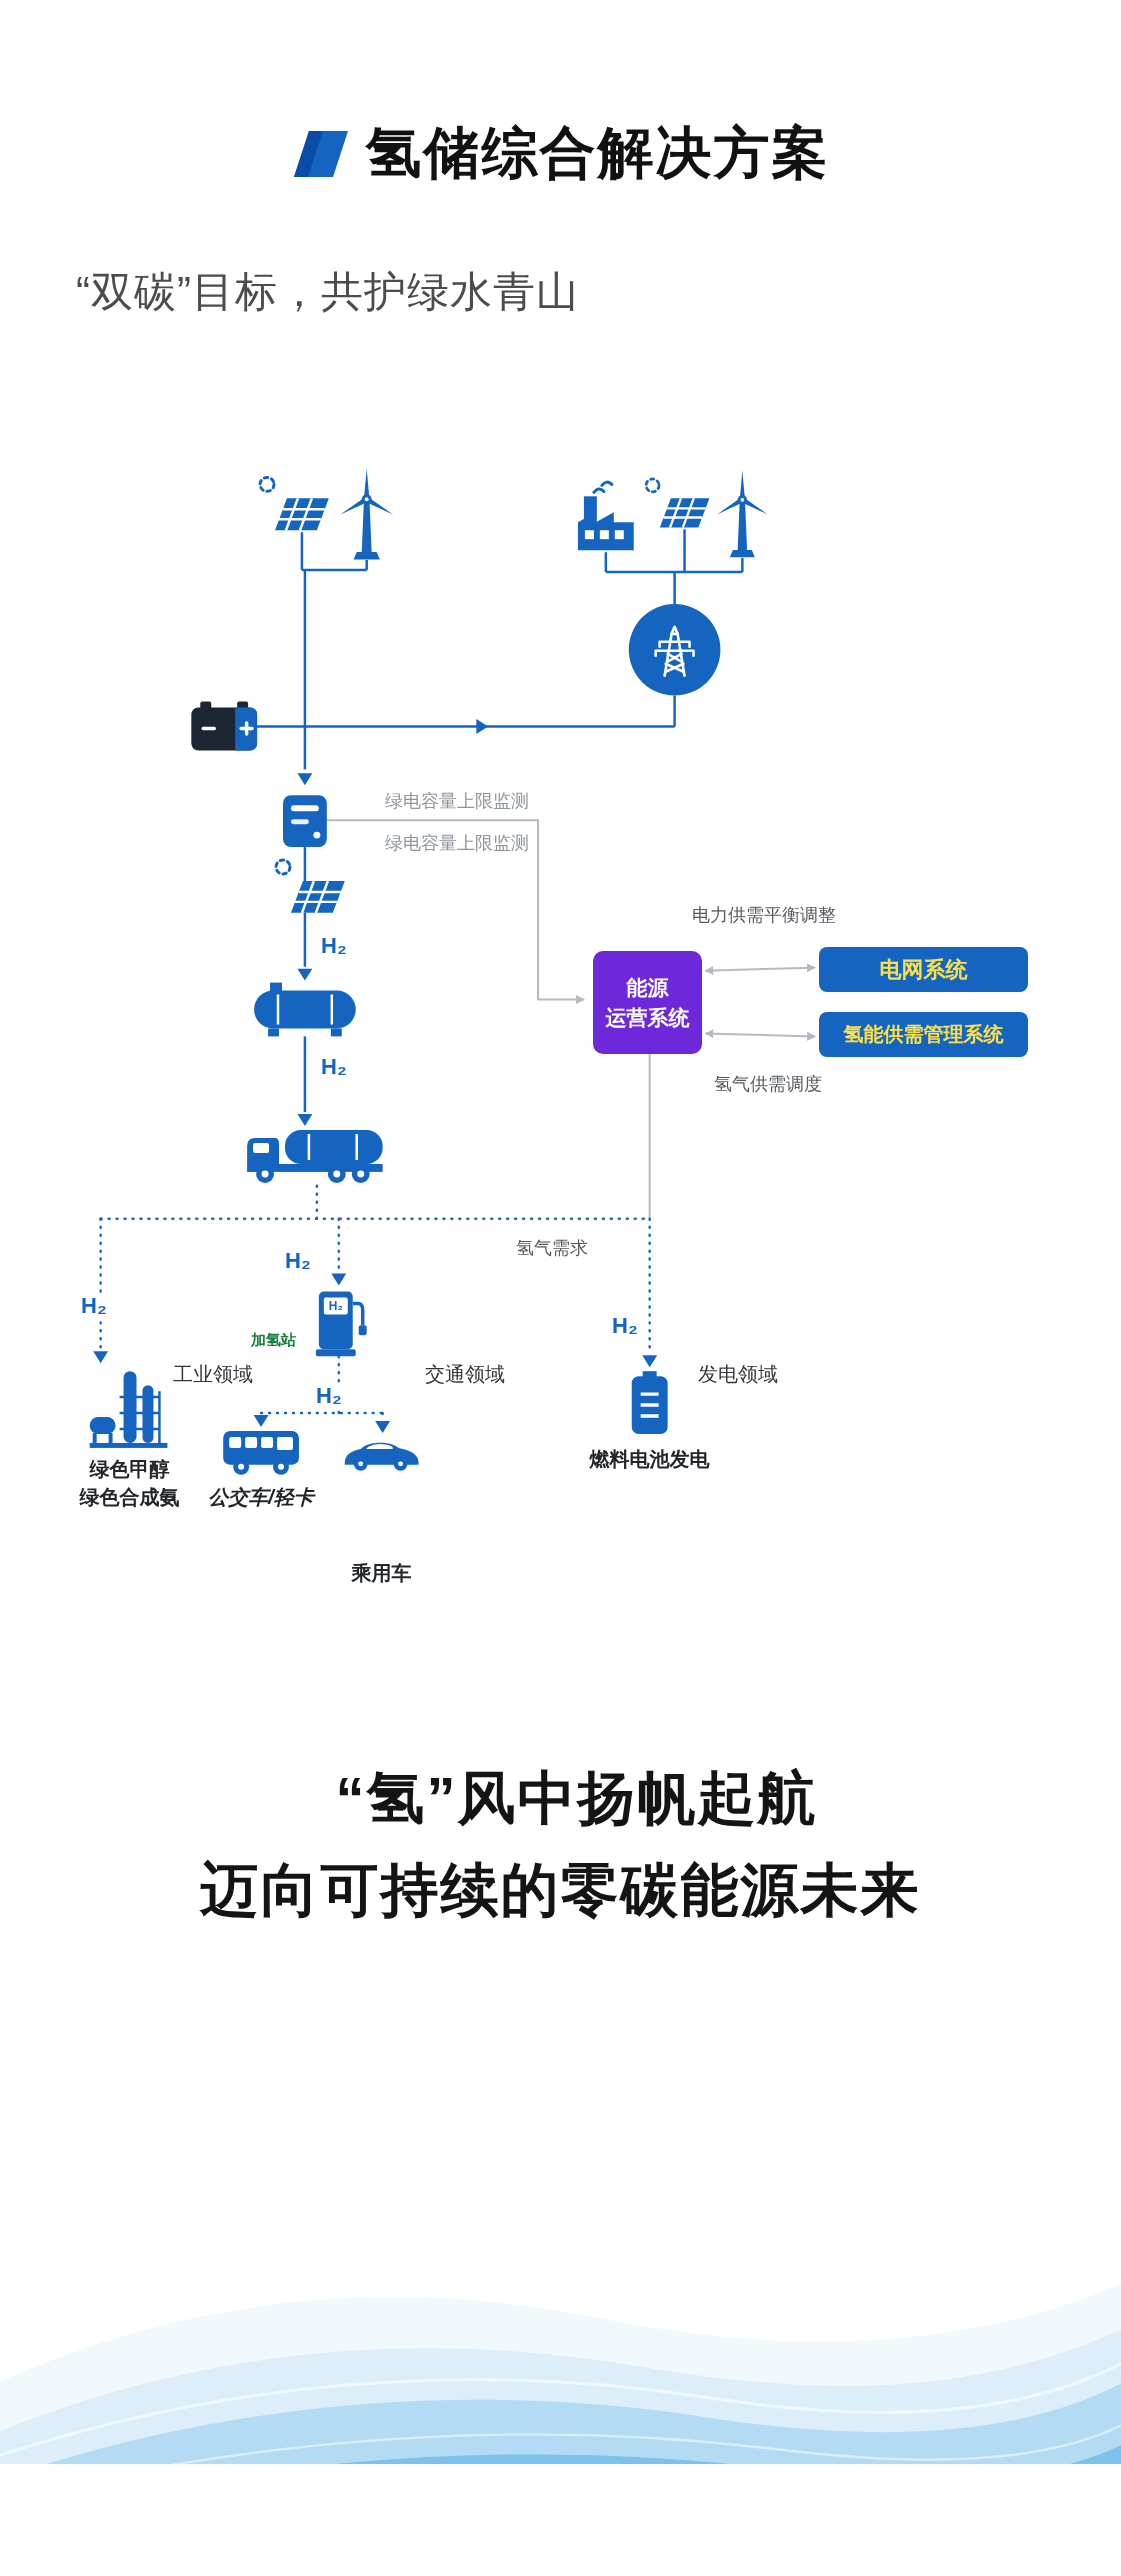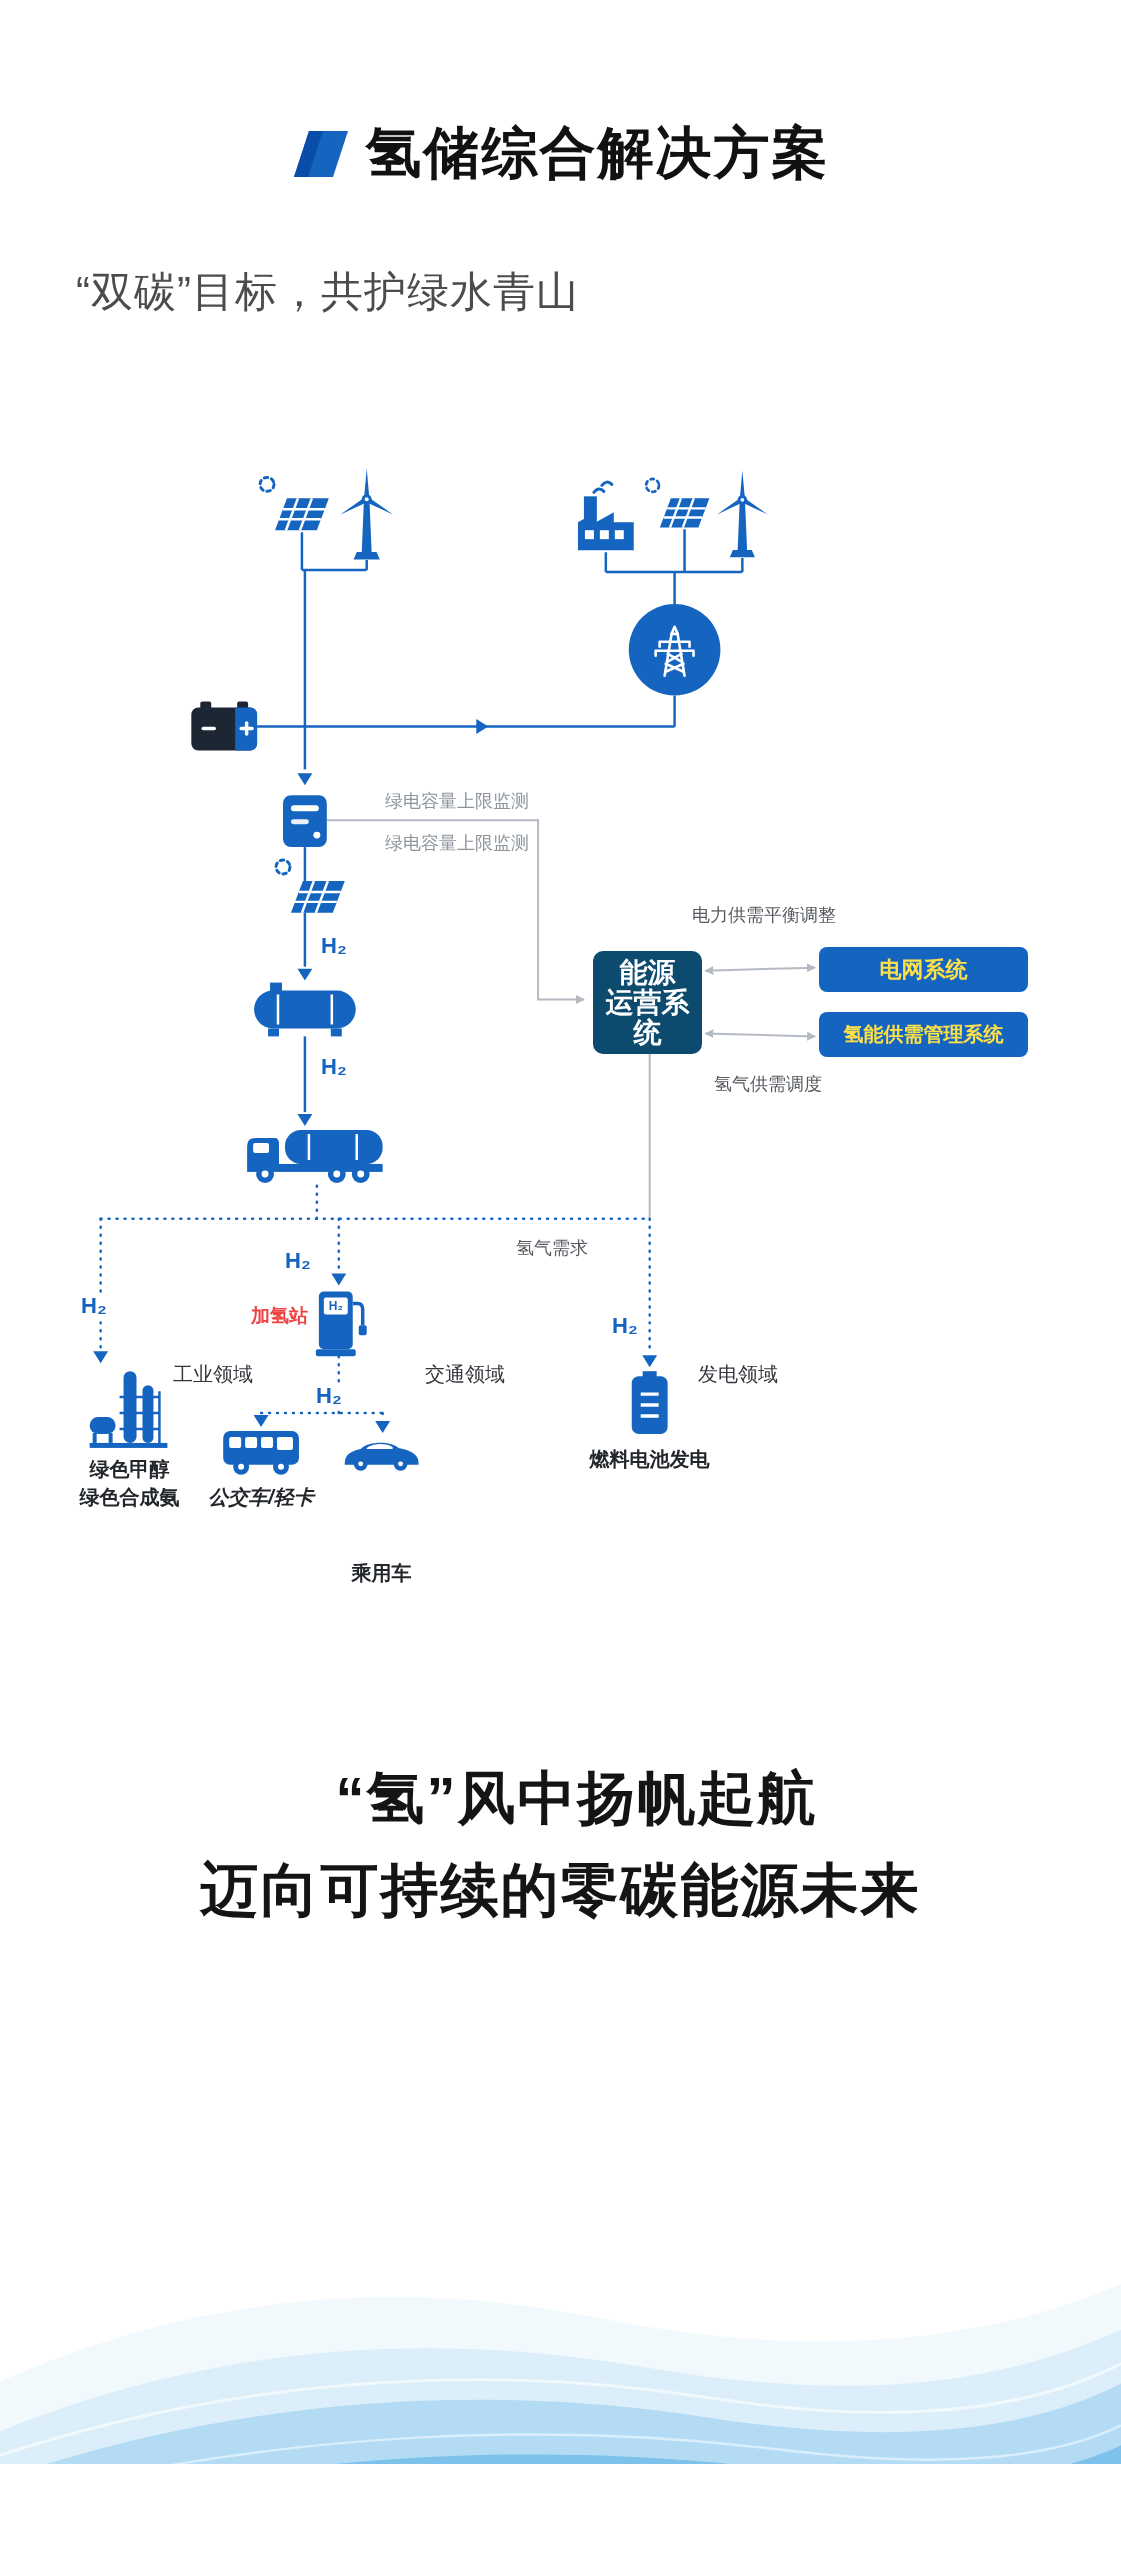--- a/index.html
+++ b/index.html
@@ -9,29 +9,29 @@
   .abs { position:absolute; }
 
   .header { position:absolute; top:116px; left:0; width:100%; display:flex; align-items:center; justify-content:center; gap:18px; }
   .title { font-size:56px; font-weight:bold; color:#111111; letter-spacing:2px; }
 
   .intro { position:absolute; left:76px; top:261px; width:997px; font-size:42px; color:#4c4c4c; line-height:62px; letter-spacing:1px; }
 
   .lbl { position:absolute; font-size:18px; color:#555a60; white-space:nowrap; }
   .lbl-gray { color:#8d959d; }
   .lbl-domain { position:absolute; font-size:20px; color:#33373c; white-space:nowrap; }
-  .lbl-bold { position:absolute; font-size:19px; font-weight:bold; color:#ef4444; white-space:nowrap; }
+  .lbl-bold { position:absolute; font-size:15px; font-weight:bold; color:#15803d; white-space:nowrap;margin-top:28px; }
   .center-lbl { position:absolute; text-align:center; font-size:20px; font-weight:bold; color:#22262b; line-height:28px; white-space:nowrap; }
 
   .h2tag { position:absolute; font-size:22px; font-weight:bold; color:#1565c0; white-space:nowrap; }
   .h2tag.bg { background:#ffffff; padding:0 3px; }
 
-  .ops-box { position:absolute; left:593px; top:951px; width:109px; height:103px; background:#0c4a6e; border-radius:10px;
+  .ops-box { position:absolute; left:593px; top:951px; width:109px; height:103px; background:#6d28d9; border-radius:10px;
              color:#ffffff; display:flex; flex-direction:column; align-items:center; justify-content:center;
-             font-size:28px; font-weight:bold; line-height:30px; text-align:center; }
+             font-size:21px; font-weight:bold; line-height:30px; text-align:center; }
   .btn { position:absolute; left:819px; width:209px; height:45px; background:#1565c0; border-radius:8px; color:#fde047;
          display:flex; align-items:center; justify-content:center; font-weight:bold; }
   .btn-grid { top:947px; font-size:22px; }
   .btn-mgmt { top:1012px; font-size:20px; }
 
   .slogan { position:absolute; left:0; width:100%; text-align:center; font-weight:bold; color:#141414;
             font-size:58px; letter-spacing:2px; }
   .slogan-1 { top:1760px;margin-left:16px; }
   .slogan-2 { top:1852px; }
 

